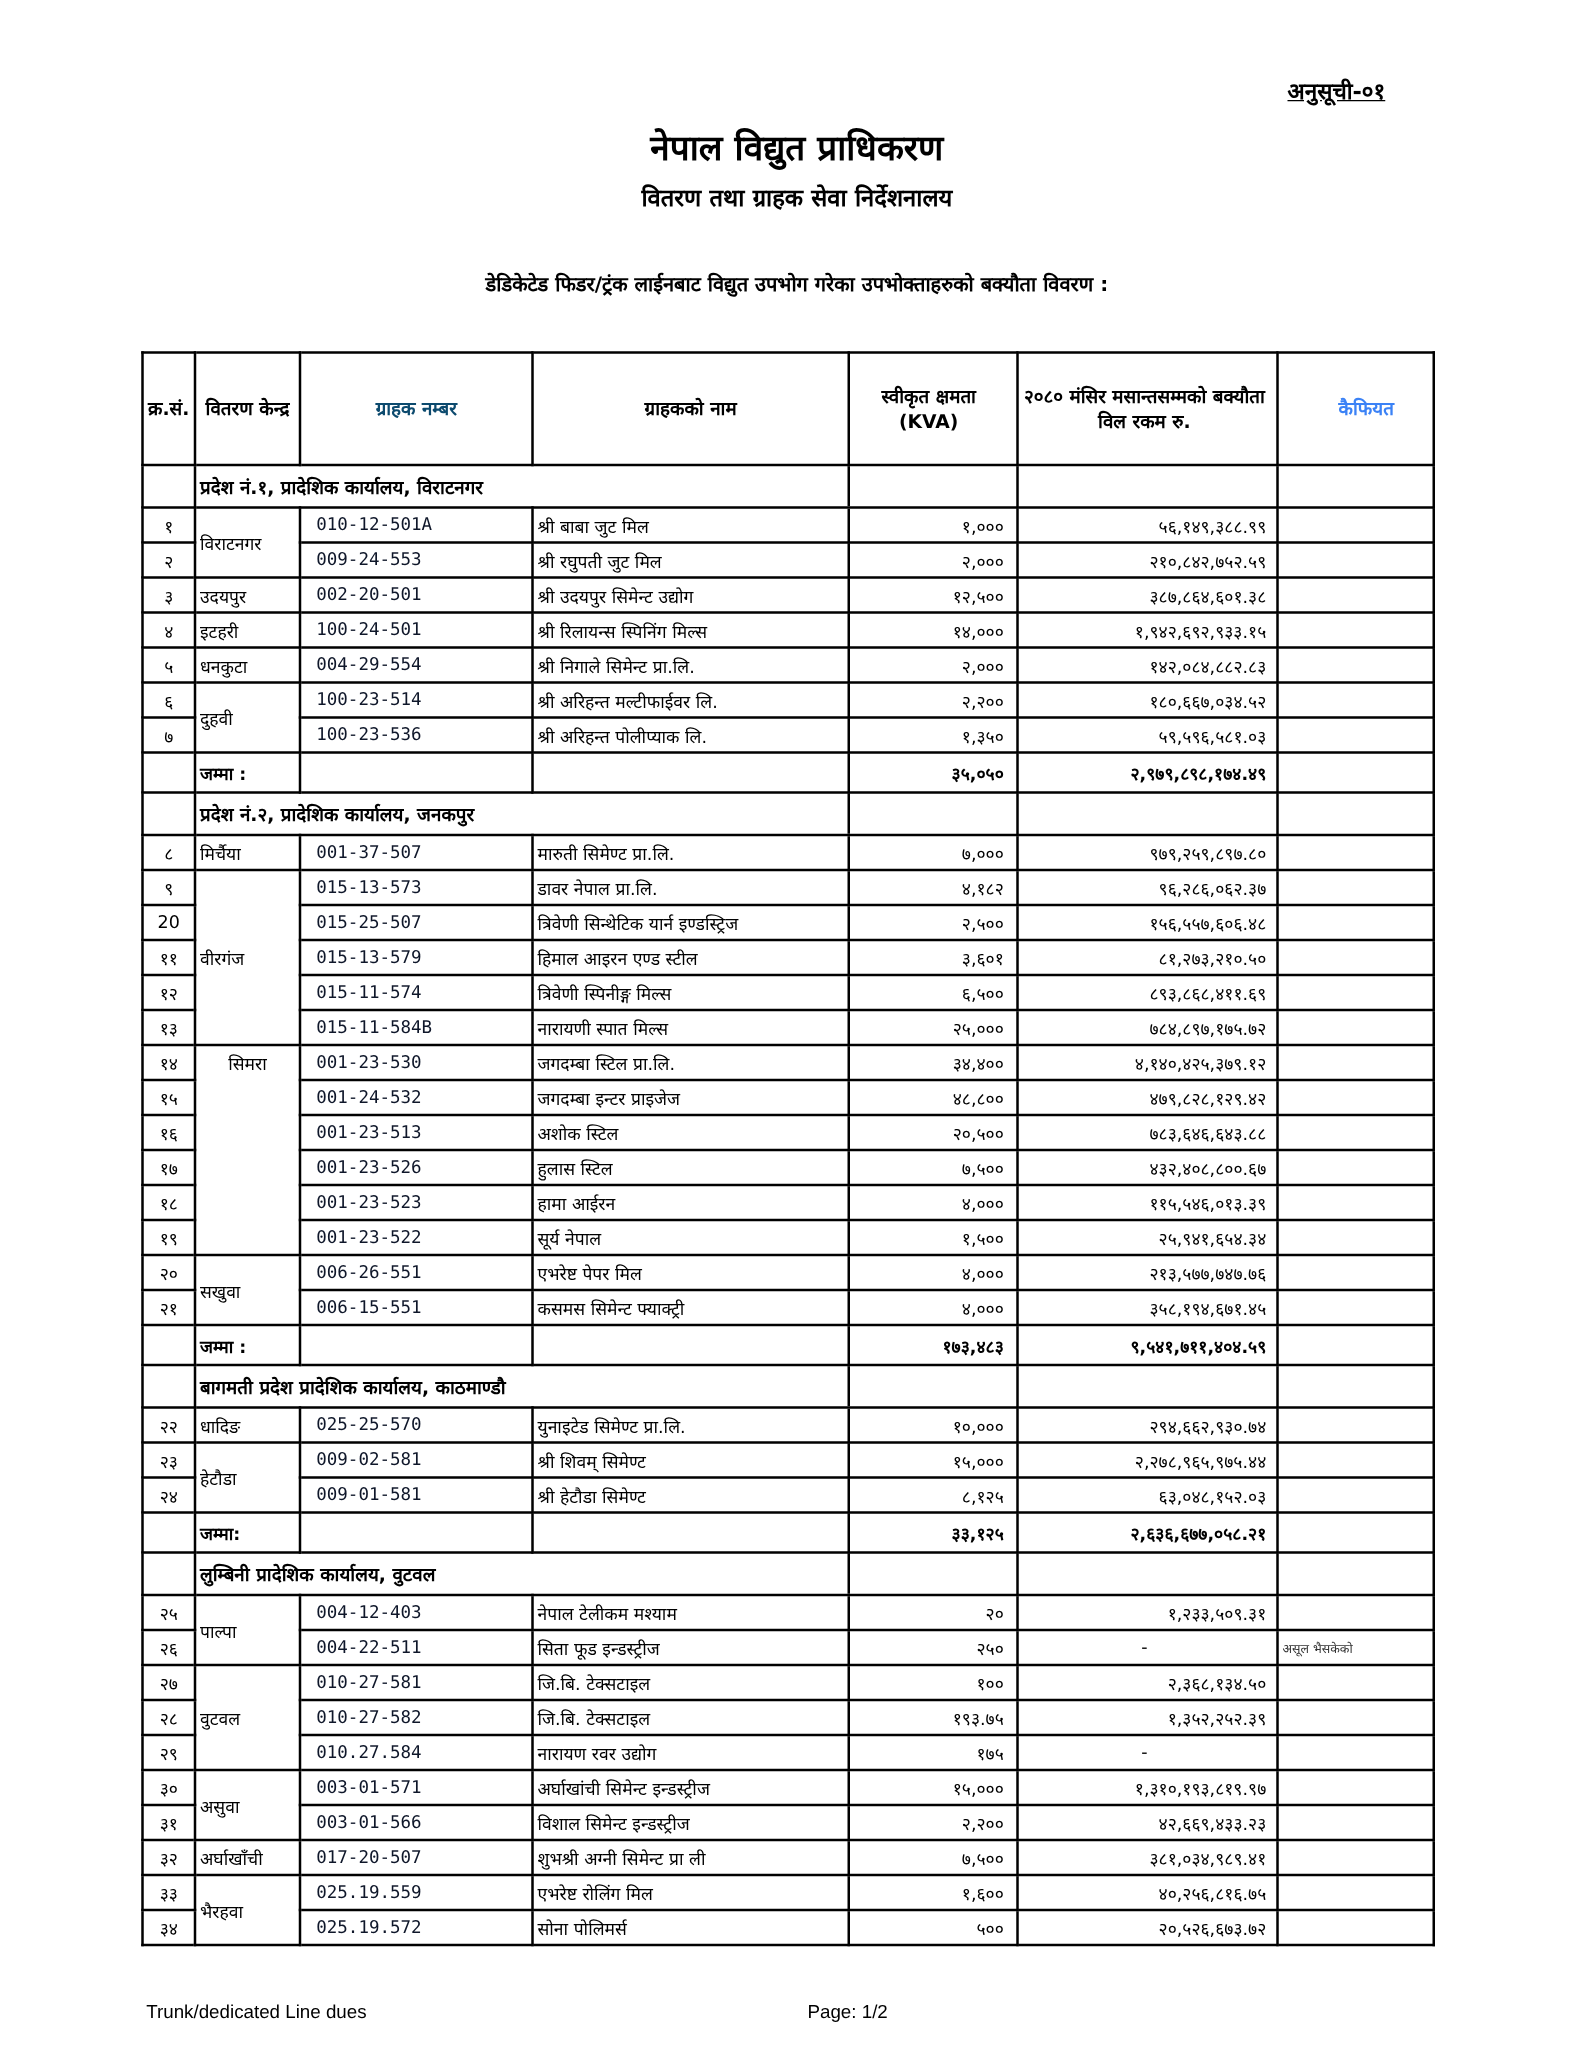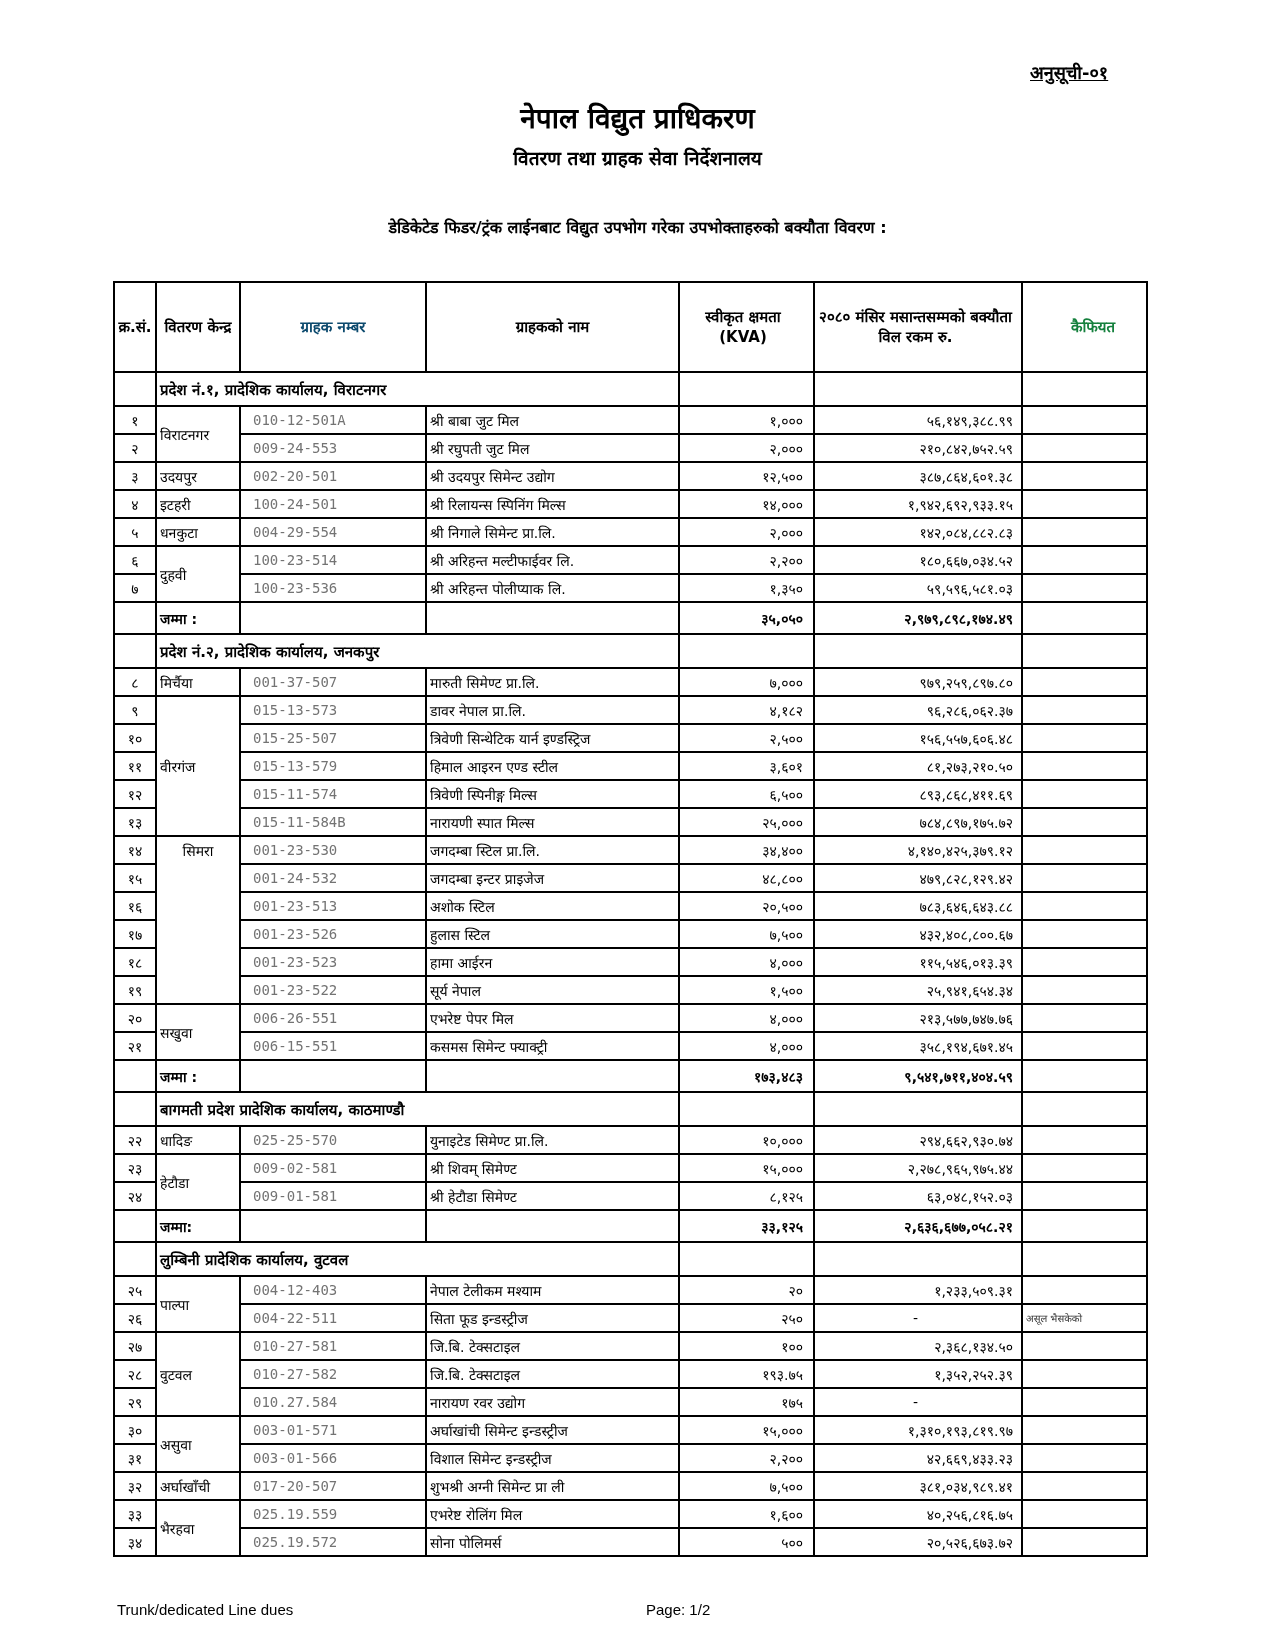--- a/index.html
+++ b/index.html
@@ -6,21 +6,21 @@
   body { width: 1275px; height: 1650px; position: relative; font-family: "DejaVu Sans", sans-serif; color: #000; overflow: hidden; }
   .annex { position: absolute; top: 60px; left: 1030px; font-weight: bold; font-size: 18px; text-decoration: underline; }
   .title { position: absolute; top: 98px; left: 0; width: 1275px; text-align: center; font-weight: bold; font-size: 28px; }
   .subtitle { position: absolute; top: 145px; left: 0; width: 1275px; text-align: center; font-weight: bold; font-size: 19px; }
   .caption { position: absolute; top: 216px; left: 0; width: 1275px; text-align: center; font-weight: bold; font-size: 16px; }
   table.main { position: absolute; top: 245px; left: 113px; width: 1020px; border-collapse: collapse; table-layout: fixed; margin-top: 36px; }
   table.main td, table.main th { border: 2px solid #000; padding: 0 3px; font-size: 14px; height: 26px; vertical-align: middle; overflow: hidden; white-space: nowrap; }
   table.main th { font-weight: bold; font-size: 15px; text-align: center; height: 88px; white-space: normal; line-height: 1.35; }
   .c-sn { width: 34px; text-align: center; }
   .c-center { width: 76px; border-radius: 16px; }
-  .c-acc { width: 178px; font-family: "DejaVu Sans Mono", monospace; color: #737373; padding-left: 12px !important; }
+  .c-acc { width: 178px; font-family: "DejaVu Sans Mono", monospace; color: #0f172a; padding-left: 12px !important; }
   .c-name { width: 245px; }
   .c-kva { width: 120px; text-align: right; padding-right: 10px !important; }
   .c-amt { width: 195px; text-align: right; padding-right: 8px !important; }
   .c-rem { width: 100px; font-size: 10px !important; color: #333; }
   tr.section td { height: 32px; font-weight: bold; font-size: 15px; }
   tr.section td.sec-label { border-right: none; }
   tr.total td { font-weight: bold; height: 30px; }
   .dash { text-align: center; }
   .footer-left { position: absolute; top: 1601px; left: 117px; font-family: "Liberation Sans", sans-serif; font-size: 15px; }
   .footer-right { position: absolute; top: 1601px; left: 646px; font-family: "Liberation Sans", sans-serif; font-size: 15px; }
@@ -35,21 +35,21 @@
 
 <table class="main">
   <thead>
     <tr>
       <th class="c-sn">क्र.सं.</th>
       <th class="c-center">वितरण केन्द्र</th>
       <th class="c-acc" style="font-family:'DejaVu Sans',sans-serif;color:#0c4a6e;padding-left:3px !important;">ग्राहक नम्बर</th>
       <th class="c-name">ग्राहकको नाम</th>
       <th class="c-kva" style="text-align:center;">स्वीकृत क्षमता (KVA)</th>
       <th class="c-amt" style="text-align:center;">२०८० मंसिर मसान्तसम्मको बक्यौता विल रकम रु.</th>
-      <th class="c-rem" style="font-size:15px !important;color:#15803d;padding-left:20px;">कैफियत</th>
+      <th class="c-rem" style="font-size:15px !important;color:#3b82f6;padding-left:20px;">कैफियत</th>
     </tr>
   </thead>
   <tbody id="table-body">
       <tr class="section">
         <td class="c-sn"></td>
         <td class="sec-label" colspan="3">प्रदेश नं.१, प्रादेशिक कार्यालय, विराटनगर</td>
         <td class="c-kva"></td>
         <td class="c-amt"></td>
         <td class="c-rem"></td>
       </tr>
@@ -142,21 +142,21 @@
       <tr>
         <td class="c-sn">९</td>
         <td class="c-center" rowspan="5">वीरगंज</td>
         <td class="c-acc">015-13-573</td>
         <td class="c-name">डावर नेपाल प्रा.लि.</td>
         <td class="c-kva">४,१८२</td>
         <td class="c-amt">९६,२८६,०६२.३७</td>
         <td class="c-rem"></td>
       </tr>
       <tr>
-        <td class="c-sn">१०</td>
+        <td class="c-sn">20</td>
         <td class="c-acc">015-25-507</td>
         <td class="c-name">त्रिवेणी सिन्थेटिक यार्न इण्डस्ट्रिज</td>
         <td class="c-kva">२,५००</td>
         <td class="c-amt">१५६,५५७,६०६.४८</td>
         <td class="c-rem"></td>
       </tr>
       <tr>
         <td class="c-sn">११</td>
         <td class="c-acc">015-13-579</td>
         <td class="c-name">हिमाल आइरन एण्ड स्टील</td>

